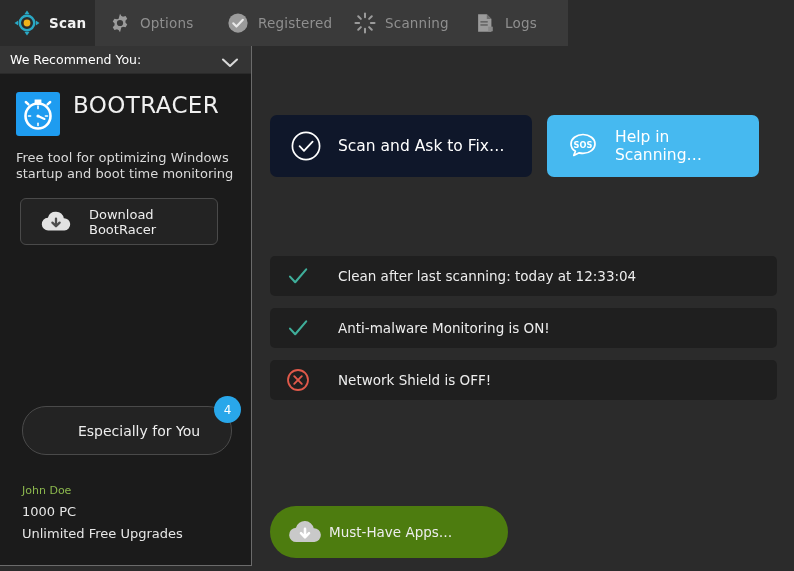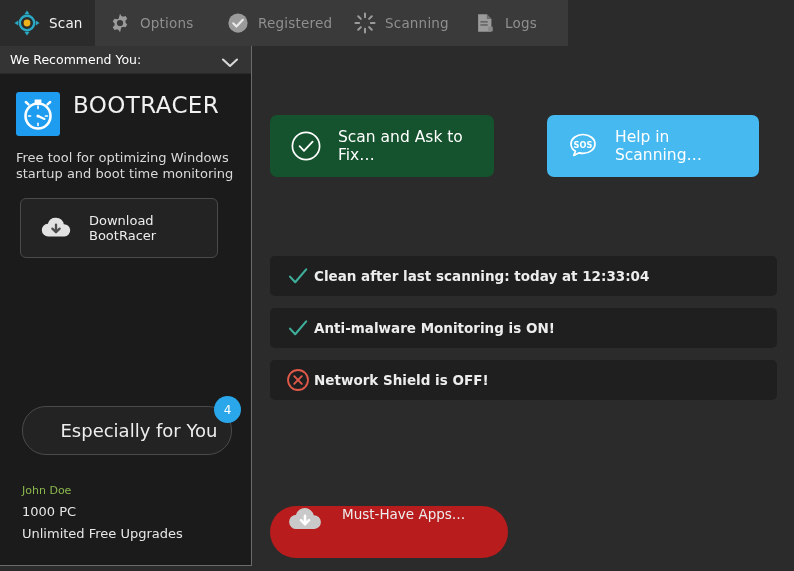--- a/index.html
+++ b/index.html
@@ -10,21 +10,21 @@
     -webkit-font-smoothing:antialiased;
   }
   .app{position:relative;width:794px;height:571px;background:#2b2b2b;}
 
   
   .topbar{position:absolute;left:0;top:0;width:794px;height:46px;background:#2b2b2b;}
   .tabstrip{position:absolute;left:95px;top:0;width:473px;height:46px;background:#3a3a3a;}
   .tab{position:absolute;top:0;height:46px;display:flex;align-items:center;gap:9px;padding:0 14px;box-sizing:border-box;}
   .tab .lbl{font-size:13.5px;letter-spacing:.2px;}
   .tab-scan{left:0;width:95px;background:#2b2b2b;}
-  .tab-scan .lbl{color:#f2f2f2;font-weight:400;}
+  .tab-scan .lbl{color:#f2f2f2;font-weight:700;}
   .tab-opt{left:95px;}
   .tab-reg{left:213px;}
   .tab-scn{left:340px;}
   .tab-log{left:460px;}
   .tab-opt .lbl,.tab-reg .lbl,.tab-scn .lbl,.tab-log .lbl{color:#8f8f8f;}
   .ic{display:inline-block;flex:0 0 auto;line-height:0;}
 
   
   .sidebar{position:absolute;left:0;top:46px;width:252px;height:520px;background:#1b1b1b;
            border-right:1px solid #6b6b6b;border-bottom:1px solid #6b6b6b;box-sizing:border-box;}
@@ -32,48 +32,48 @@
              padding:0 10px;box-sizing:border-box;border-bottom:1px solid #2a2a2a;}
   .side-head .t{color:#ffffff;font-size:12.5px;}
   .chev{position:absolute;right:12px;top:8px;}
 
   .promo{padding:18px 16px 0 16px;}
   .promo-top{display:flex;align-items:flex-start;gap:13px;}
   .br-icon{width:44px;height:44px;border-radius:3px;background:#1e9cf0;position:relative;flex:0 0 auto;}
   .br-title{color:#f0f0f0;font-size:23px;letter-spacing:.4px;font-weight:400;}
   .promo-desc{margin-top:14px;color:#d9d9d9;font-size:13px;line-height:16px;}
 
-  .dl-btn{margin:16px 0 0 4px;width:198px;height:60px;border:1px solid #4a4a4a;border-radius:6px;
+  .dl-btn{margin:16px 0 0 4px;width:198px;height:47px;border:1px solid #4a4a4a;border-radius:6px;
           background:#232323;display:flex;align-items:center;gap:16px;padding-left:18px;box-sizing:border-box;}
   .dl-btn .lbl{color:#ededed;font-size:13px;}
 
   .esp{position:absolute;left:22px;top:360px;width:208px;height:47px;border:1px solid #4a4a4a;
        border-radius:24px;background:#232323;display:flex;align-items:center;justify-content:center;}
-  .esp .lbl{color:#ededed;font-size:18px;margin-left:24px;}
+  .esp .lbl{color:#ededed;font-size:14px;margin-left:24px;}
   .badge{position:absolute;right:-10px;top:-11px;width:27px;height:27px;border-radius:50%;
          background:#29a7ea;color:#fff;font-size:12px;display:flex;align-items:center;justify-content:center;}
 
   .userinfo{position:absolute;left:22px;top:438px;}
   .userinfo .nm{color:#8cb84e;font-size:11px;}
   .userinfo .ln{color:#e6e6e6;font-size:13px;margin-top:7px;}
 
   
   .main{position:absolute;left:252px;top:46px;width:542px;height:525px;background:#2b2b2b;}
   .cta{position:absolute;height:62px;border-radius:7px;display:flex;align-items:center;gap:16px;padding-left:20px;box-sizing:border-box;}
   .cta .lbl{font-size:15.5px;color:#fff;}
-  .cta-scan{left:18px;top:69px;width:224px;background:#14532d;}
+  .cta-scan{left:18px;top:69px;width:262px;background:#0f172a;}
   .cta-help{left:295px;top:69px;width:212px;background:#46b9f0;}
 
   .row{position:absolute;left:18px;width:507px;height:40px;background:#1f1f1f;border-radius:5px;
-       display:flex;align-items:center;gap:4px;padding-left:16px;box-sizing:border-box;font-weight:bold;}
+       display:flex;align-items:center;gap:28px;padding-left:16px;box-sizing:border-box;}
   .row .lbl{color:#ededed;font-size:13.5px;}
   .row-0{top:210px;} .row-1{top:262px;} .row-2{top:314px;}
 
-  .apps{position:absolute;left:18px;top:460px;width:238px;height:52px;background:#b91c1c;border-radius:26px;
-        display:flex;align-items:flex-start;gap:18px;padding-left:16px;box-sizing:border-box;}
+  .apps{position:absolute;left:18px;top:460px;width:238px;height:52px;background:#4d7c0f;border-radius:26px;
+        display:flex;align-items:center;gap:5px;padding-left:16px;box-sizing:border-box;}
   .apps .lbl{color:#ededed;font-size:13.5px;}
 </style>
 </head>
 <body>
 
 <div class="app">
 
   <div class="topbar">
     <div class="tabstrip"></div>
 

